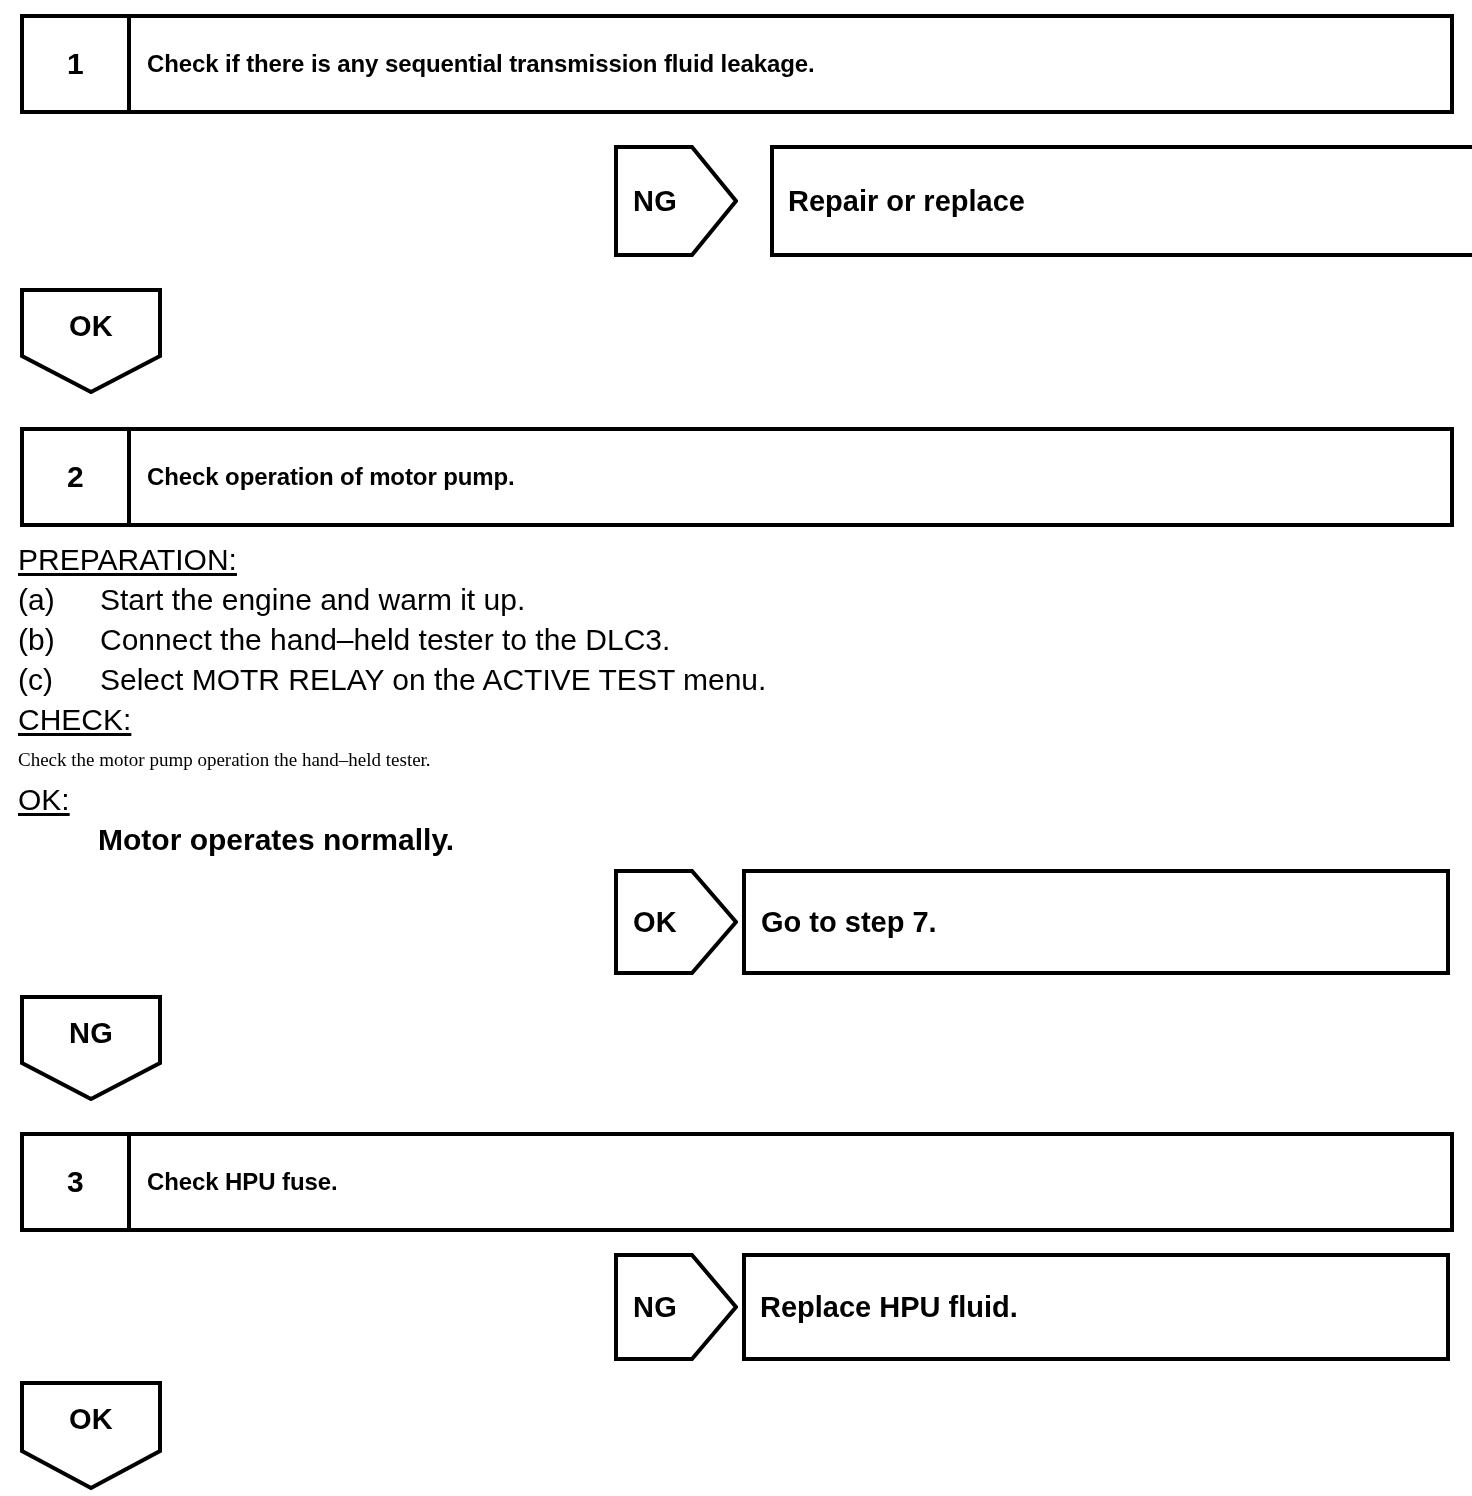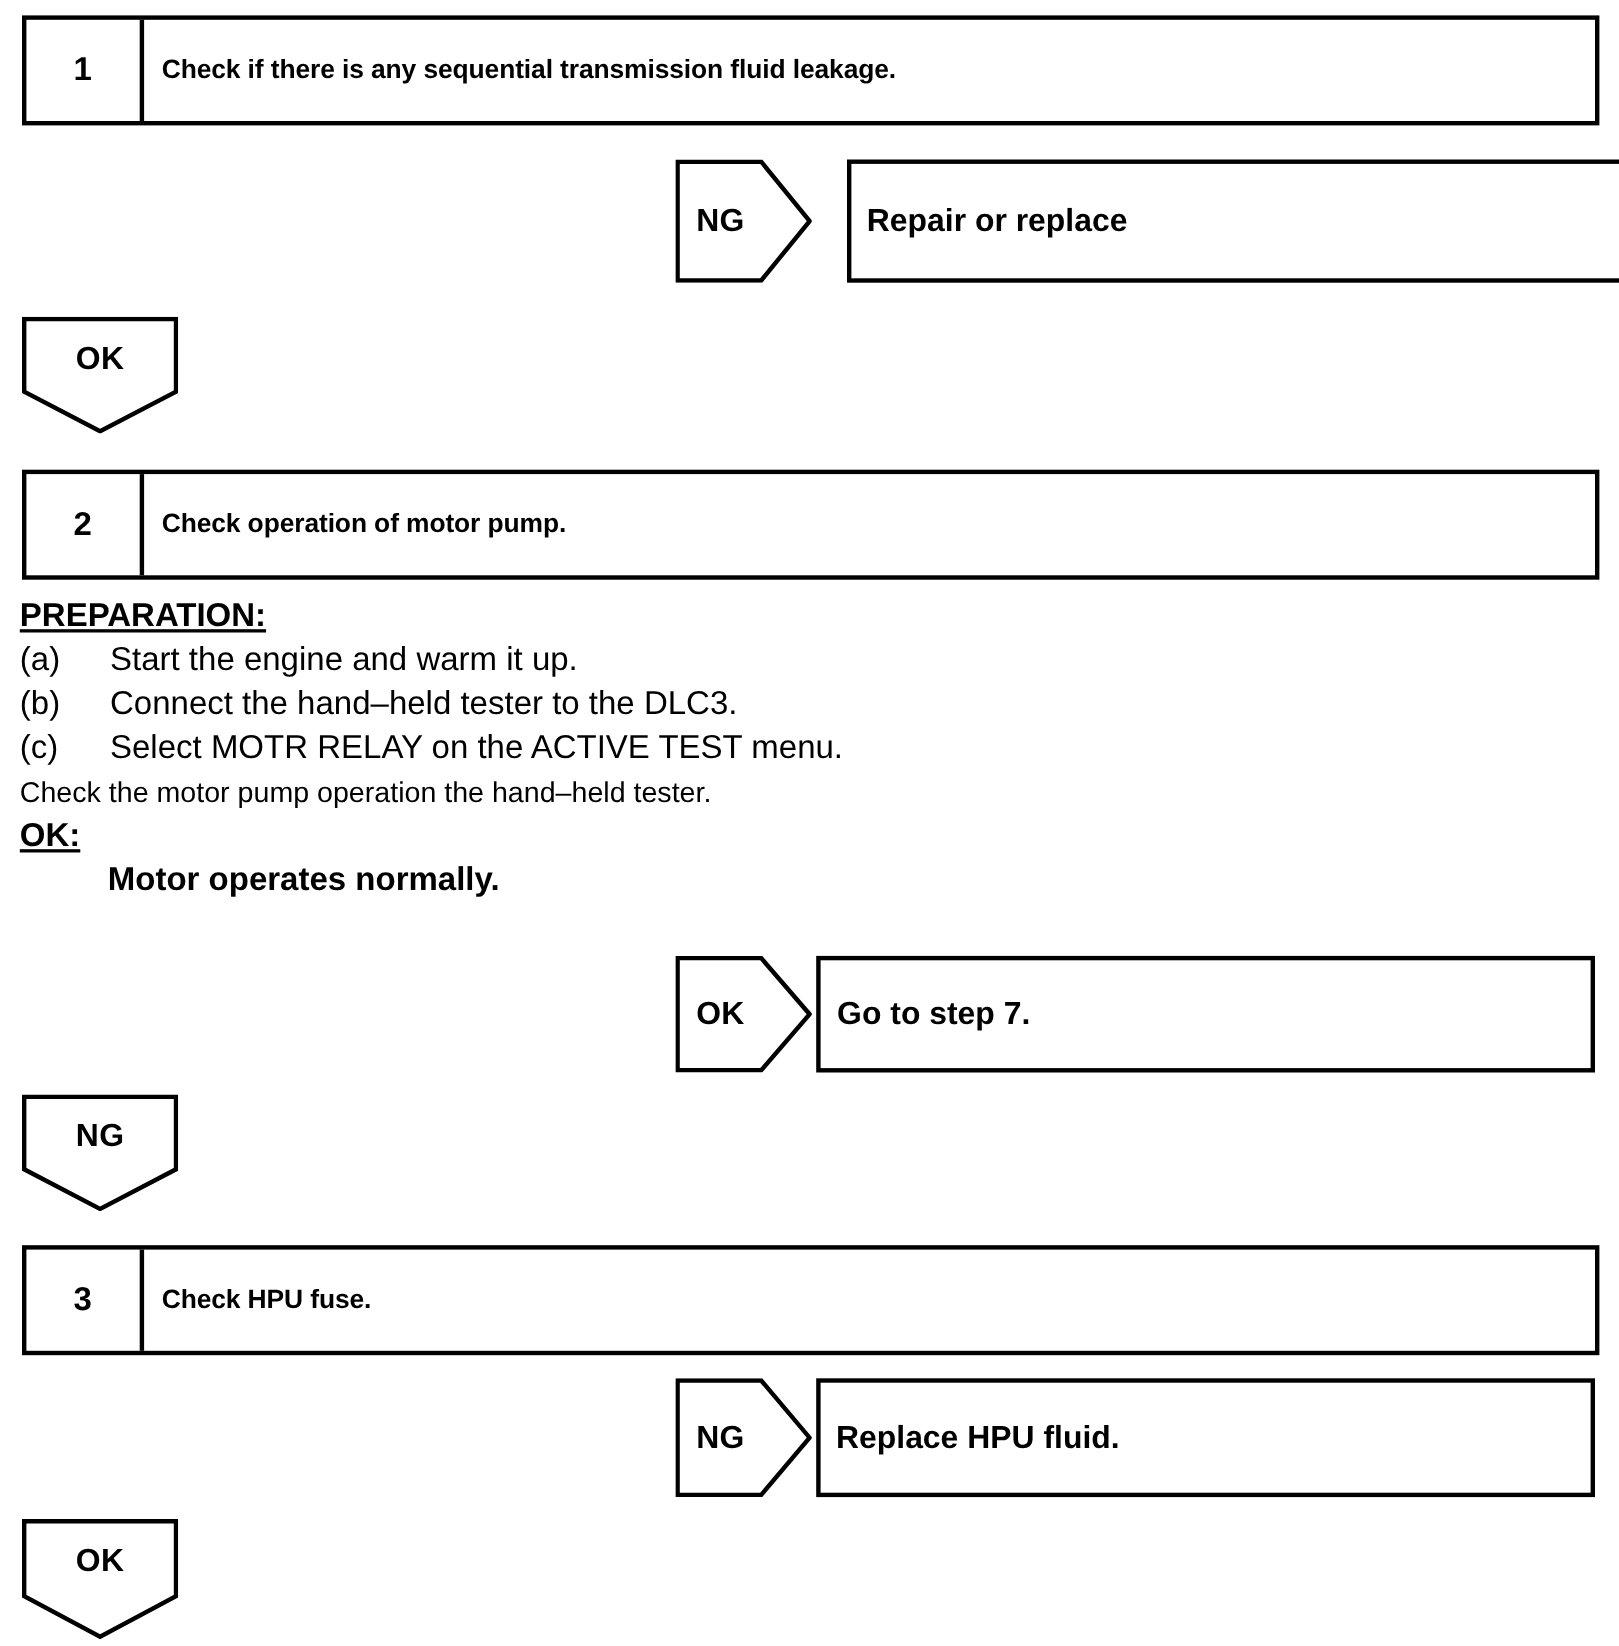--- a/index.html
+++ b/index.html
@@ -99,39 +99,40 @@
   }
 
   
   .body-block {
     position: absolute;
     left: 18px;
     top: 540px;
     width: 1420px;
   }
   .sec-head {
-    font-weight: bold;
+    font-weight: normal;
     font-size: 30px;
     text-decoration: underline;
     text-underline-offset: 3px;
     line-height: 40px;
     white-space: nowrap;
   }
   .prep-row {
     display: flex;
     font-size: 30px;
     line-height: 40px;
     font-weight: normal;
   }
   .prep-row .tag { width: 82px; flex: none; }
   .prep-row .txt { flex: 1; }
   .plain-line {
-    font-size: 26px;
+    font-size: 19px;
     line-height: 40px;
     font-weight: normal;
+    font-family: Liberation Serif, serif;
   }
   .ok-value {
     font-size: 30px;
     line-height: 40px;
     font-weight: bold;
     padding-left: 80px;
   }
 </style>
 </head>
 <body>
@@ -170,20 +171,21 @@
   </div>
   <div class="prep-row">
     <span class="tag">(b)</span>
     <span class="txt">Connect the hand–held tester to the DLC3.</span>
   </div>
   <div class="prep-row">
     <span class="tag">(c)</span>
     <span class="txt">Select MOTR RELAY on the ACTIVE TEST menu.</span>
   </div>
 
+  <div class="sec-head">CHECK:</div>
   <div class="plain-line">Check the motor pump operation the hand–held tester.</div>
 
   <div class="sec-head">OK:</div>
   <div class="ok-value">Motor operates normally.</div>
 </div>
 
 <div class="arrow-right" style="left:614px; top:869px; width:124px; height:106px;">
   <svg width="124" height="106" viewBox="0 0 124 106" aria-hidden="true">
     <polygon points="2,2 78,2 122,53 78,104 2,104" fill="#ffffff" stroke="#000000" stroke-width="4"></polygon>
   </svg>

